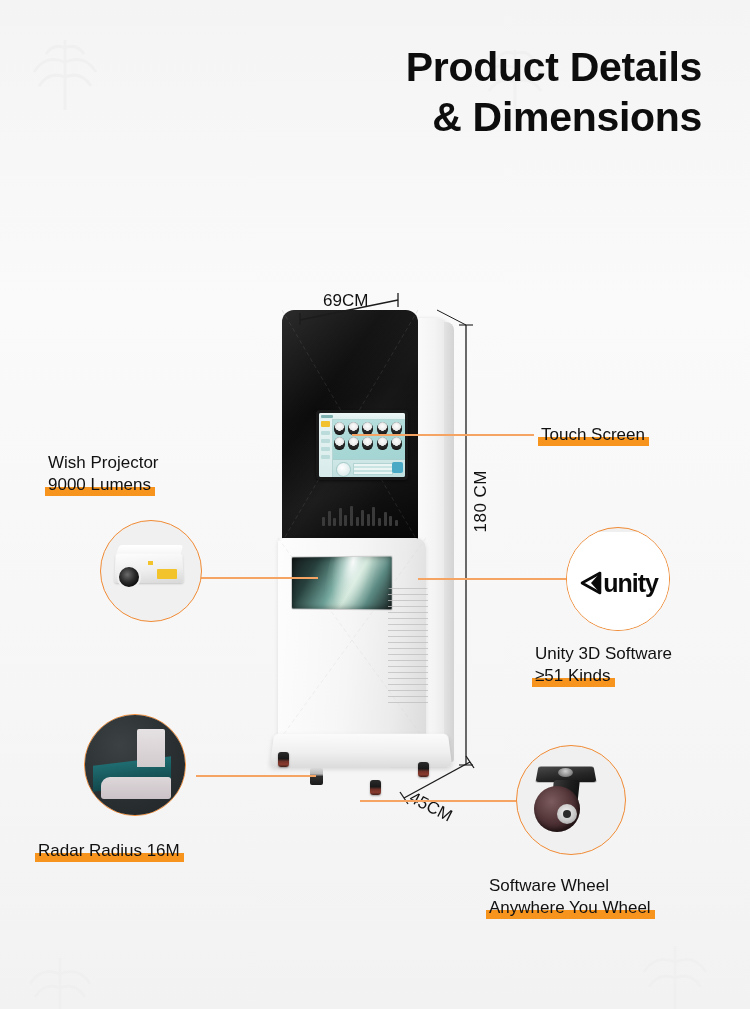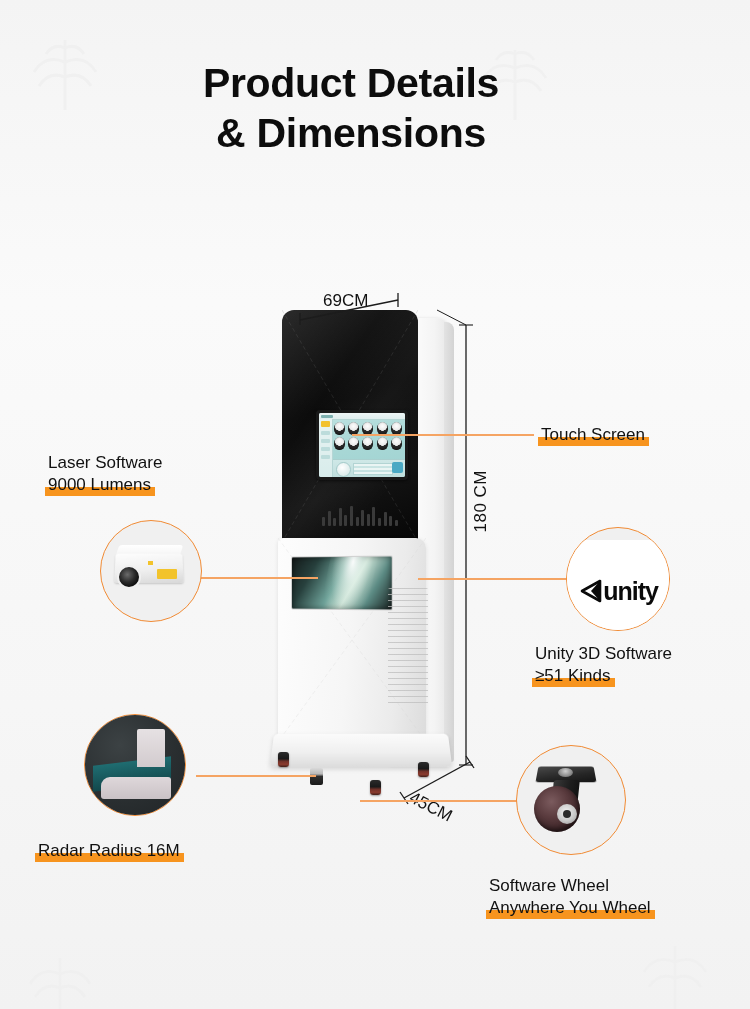--- a/index.html
+++ b/index.html
@@ -25,24 +25,24 @@
   .wm {
     position: absolute;
     opacity: 0.55;
     pointer-events: none;
   }
   .wm svg { display: block; }
 
   
   .title-block {
     position: absolute;
-    top: 58px;
+    top: 42px;
     left: 0;
     width: 702px;
-    text-align: center;
+    text-align: right;
     z-index: 5;
   }
   .title-line {
     font-size: 41px;
     font-weight: bold;
     color: #0d0d0d;
     line-height: 1.23;
     letter-spacing: -0.3px;
   }
 
@@ -439,21 +439,21 @@
     position: absolute;
     left: 16px; top: 62px;
     width: 70px; height: 22px;
     background: linear-gradient(180deg, #ded7da 0%, #cac2c6 100%);
     border-radius: 9px 3px 3px 3px;
   }
 
   
   .unity-wrap {
     position: absolute;
-    left: 0; top: 12px;
+    left: 0; top: 4px;
     width: 100%; height: 100%;
     display: flex;
     align-items: center;
     justify-content: center;
     background: #ffffff;
   }
   .unity-text {
     font-size: 25px;
     font-weight: bold;
     color: #0a0a0a;
@@ -676,21 +676,21 @@
   <div class="connector" style="left:200px; top:577px; width:118px;"></div>
   <div class="connector" style="left:418px; top:578px; width:148px;"></div>
   <div class="connector" style="left:196px; top:775px; width:120px;"></div>
   <div class="connector" style="left:360px; top:800px; width:160px;"></div>
 
   <div class="callout-label" style="left:541px; top:424px;text-align:right;">
     <span class="hl">Touch Screen</span>
   </div>
 
   <div class="callout-label" style="left:48px; top:452px;">
-    <div>Laser Software</div>
+    <div>Wish Projector</div>
     <div><span class="hl">9000 Lumens</span></div>
   </div>
   <div class="callout-circle" style="left:100px; top:520px; width:100px; height:100px;">
     <div class="proj-top"></div>
     <div class="proj-body"></div>
     <div class="proj-lens"></div>
     <div class="proj-dot"></div>
     <div class="proj-label"></div>
   </div>
 

